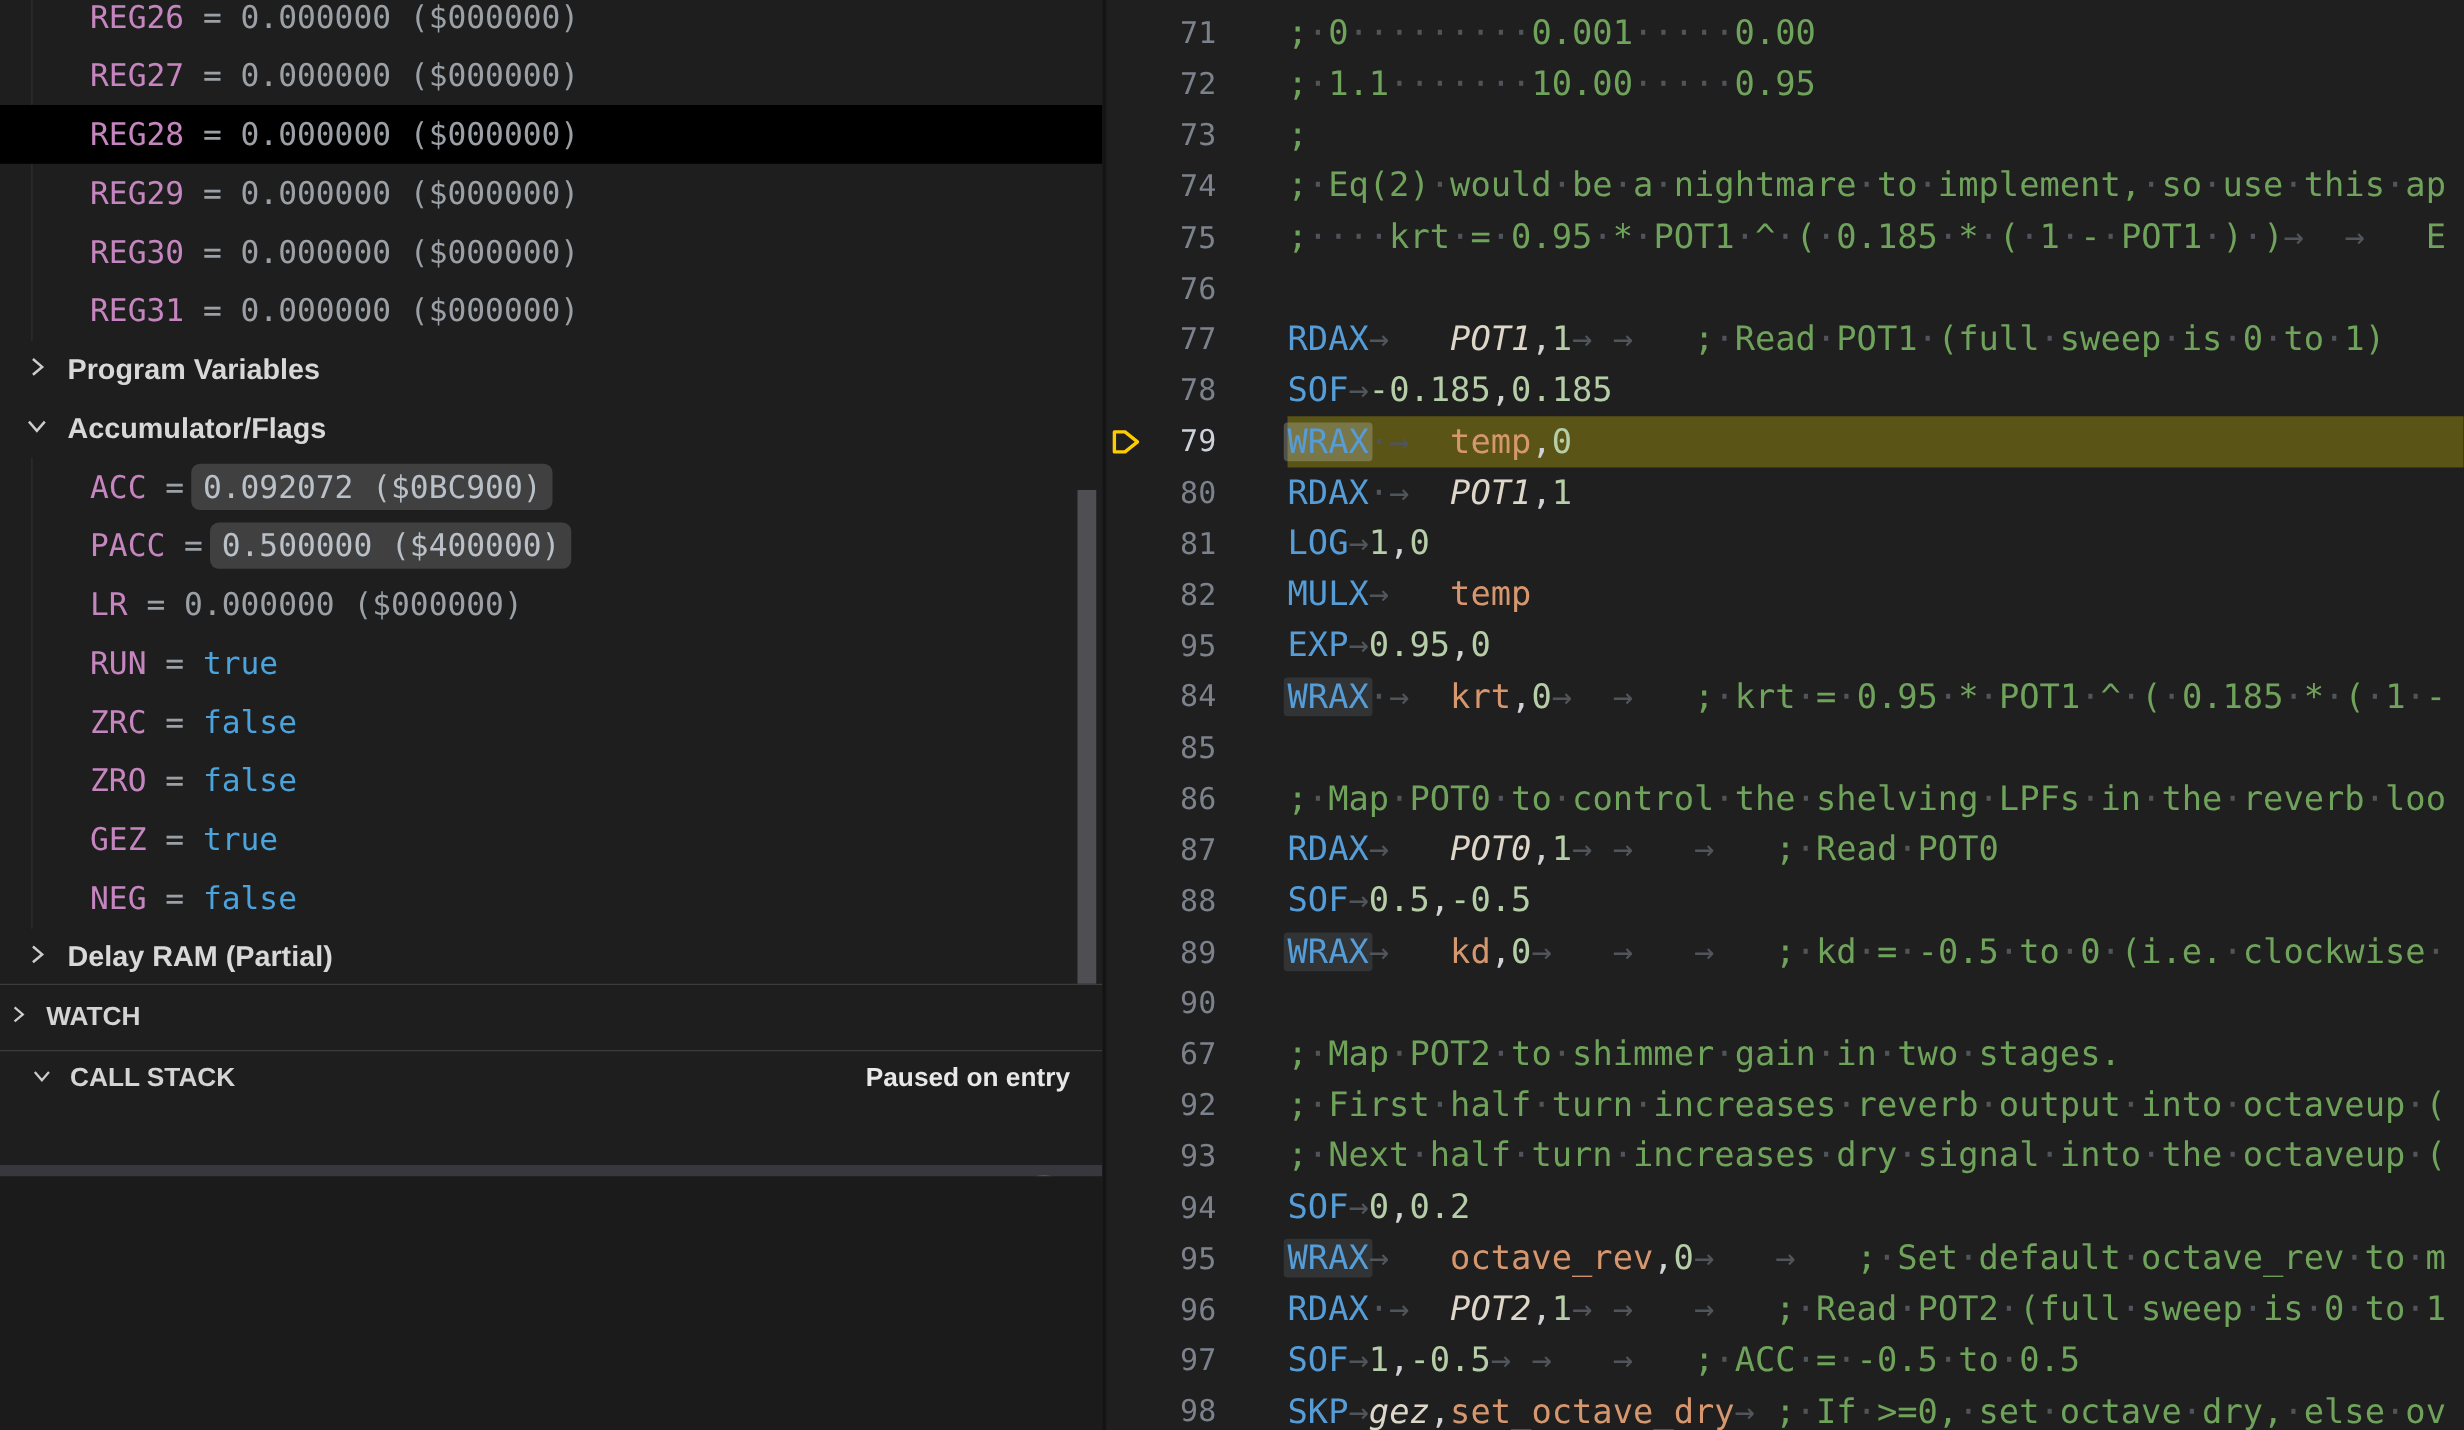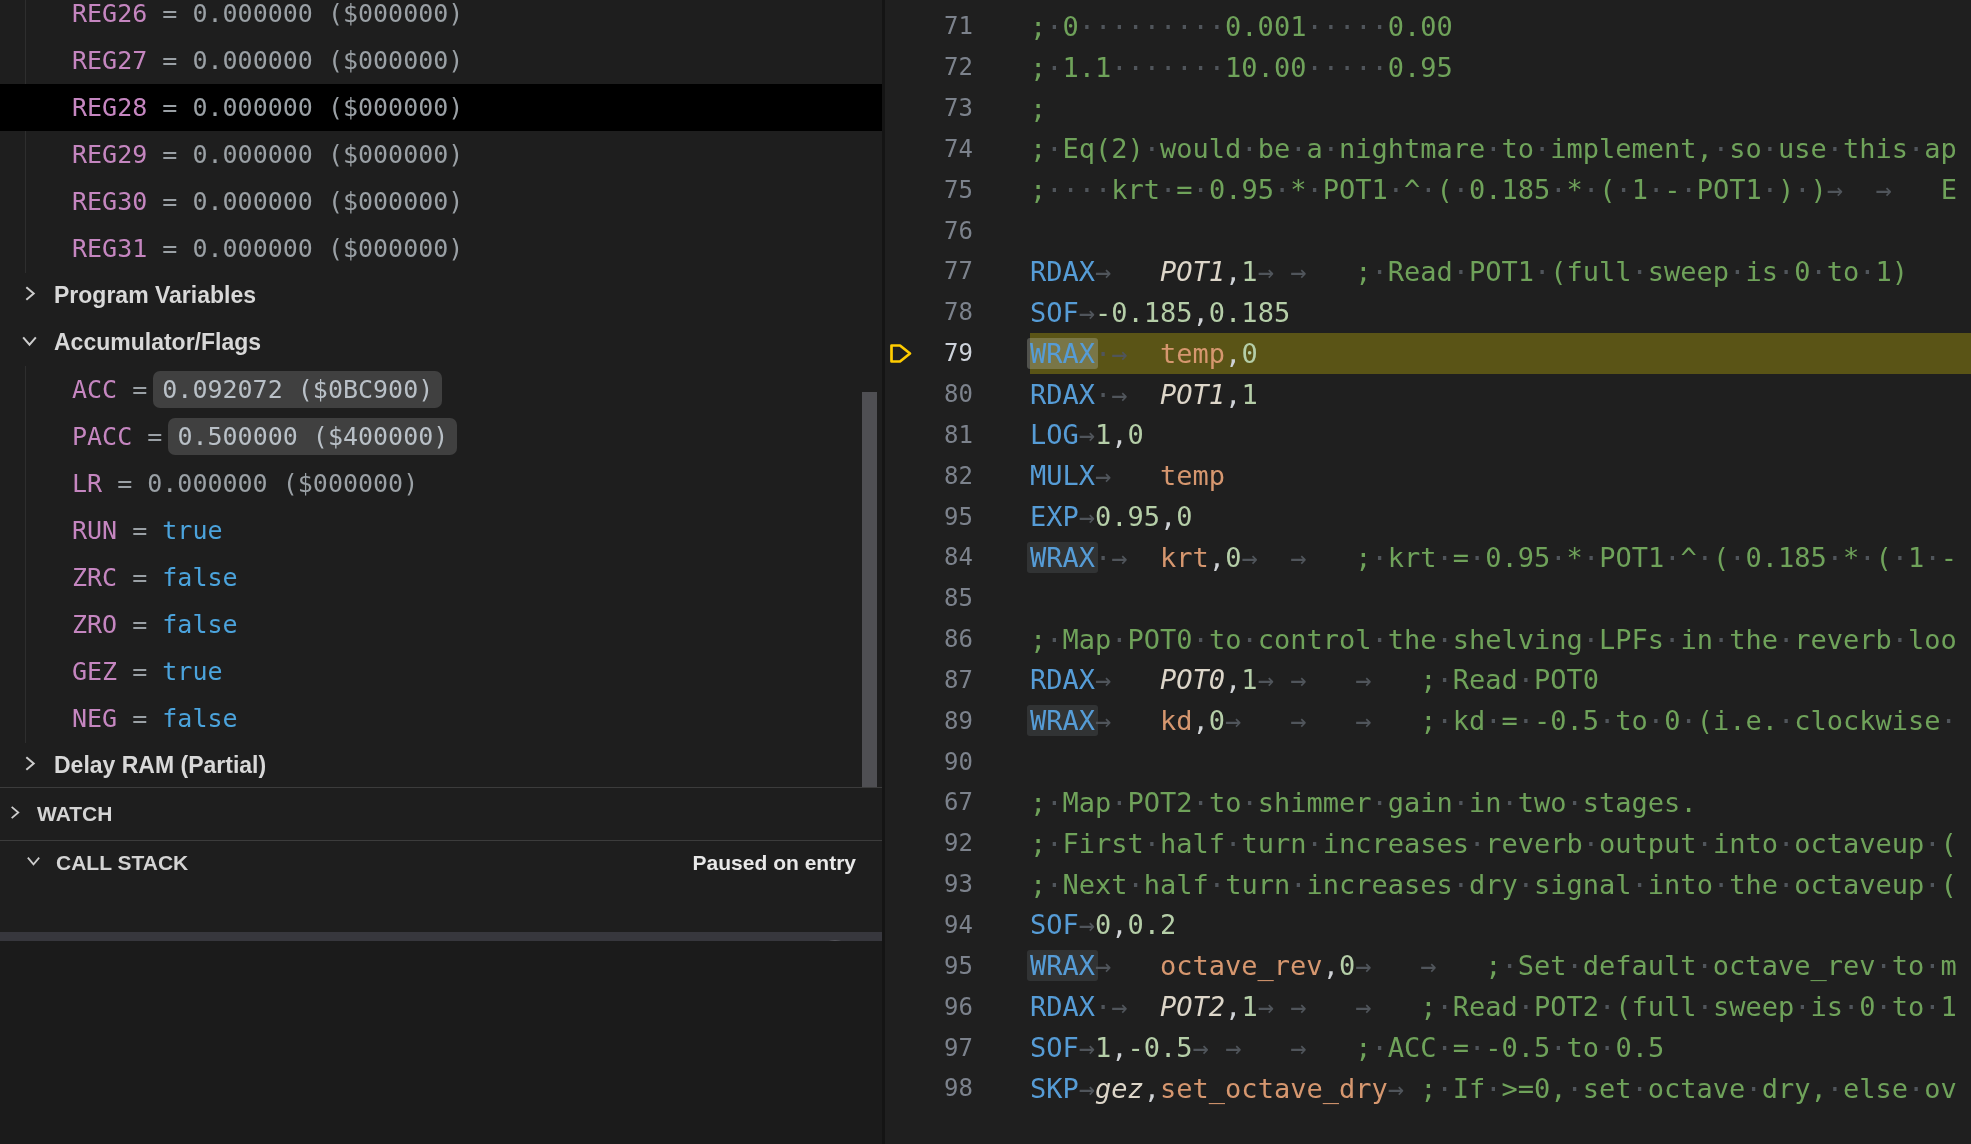--- a/index.html
+++ b/index.html
@@ -213,20 +213,25 @@
         <span class="ln">86</span>
         <span class="code"><span class="tok-cmt">;</span><span class="tok-ws">·</span><span class="tok-cmt">Map</span><span class="tok-ws">·</span><span class="tok-cmt">POT0</span><span class="tok-ws">·</span><span class="tok-cmt">to</span><span class="tok-ws">·</span><span class="tok-cmt">control</span><span class="tok-ws">·</span><span class="tok-cmt">the</span><span class="tok-ws">·</span><span class="tok-cmt">shelving</span><span class="tok-ws">·</span><span class="tok-cmt">LPFs</span><span class="tok-ws">·</span><span class="tok-cmt">in</span><span class="tok-ws">·</span><span class="tok-cmt">the</span><span class="tok-ws">·</span><span class="tok-cmt">reverb</span><span class="tok-ws">·</span><span class="tok-cmt">loo</span></span>
       </div>
       <div class="cl">
         <span class="gut"></span>
         <span class="ln">87</span>
         <span class="code"><span class="tok-kw">RDAX</span><span class="tok-ws">→   </span><span class="tok-param">POT0</span><span class="tok-pun">,</span><span class="tok-num">1</span><span class="tok-ws">→ </span><span class="tok-ws">→   </span><span class="tok-ws">→   </span><span class="tok-cmt">;</span><span class="tok-ws">·</span><span class="tok-cmt">Read</span><span class="tok-ws">·</span><span class="tok-cmt">POT0</span></span>
       </div>
       <div class="cl">
         <span class="gut"></span>
+        <span class="ln">88</span>
+        <span class="code"><span class="tok-kw">SOF</span><span class="tok-ws">→</span><span class="tok-num">0.5</span><span class="tok-pun">,</span><span class="tok-num">-0.5</span></span>
+      </div>
+      <div class="cl">
+        <span class="gut"></span>
         <span class="ln">89</span>
         <span class="code"><span class="occ"><span class="tok-kw">WRAX</span></span><span class="tok-ws">→   </span><span class="tok-var">kd</span><span class="tok-pun">,</span><span class="tok-num">0</span><span class="tok-ws">→   </span><span class="tok-ws">→   </span><span class="tok-ws">→   </span><span class="tok-cmt">;</span><span class="tok-ws">·</span><span class="tok-cmt">kd</span><span class="tok-ws">·</span><span class="tok-cmt">=</span><span class="tok-ws">·</span><span class="tok-cmt">-0.5</span><span class="tok-ws">·</span><span class="tok-cmt">to</span><span class="tok-ws">·</span><span class="tok-cmt">0</span><span class="tok-ws">·</span><span class="tok-cmt">(i.e.</span><span class="tok-ws">·</span><span class="tok-cmt">clockwise</span><span class="tok-ws">·</span></span>
       </div>
       <div class="cl">
         <span class="gut"></span>
         <span class="ln">90</span>
         <span class="code"></span>
       </div>
       <div class="cl">
         <span class="gut"></span>

